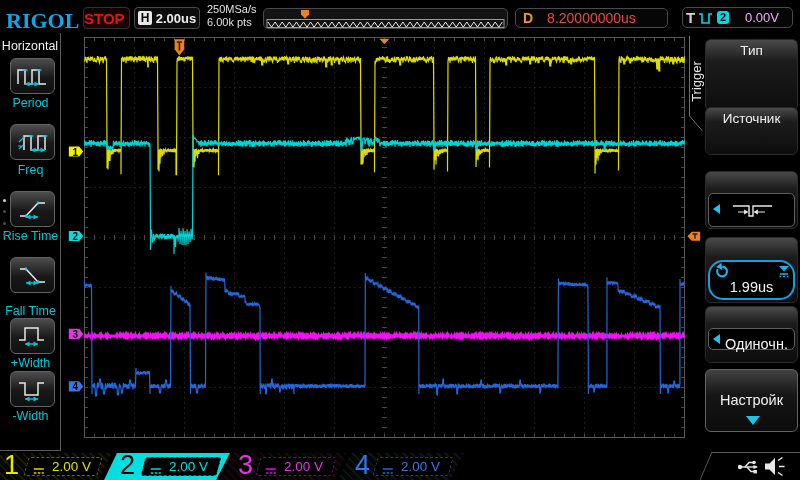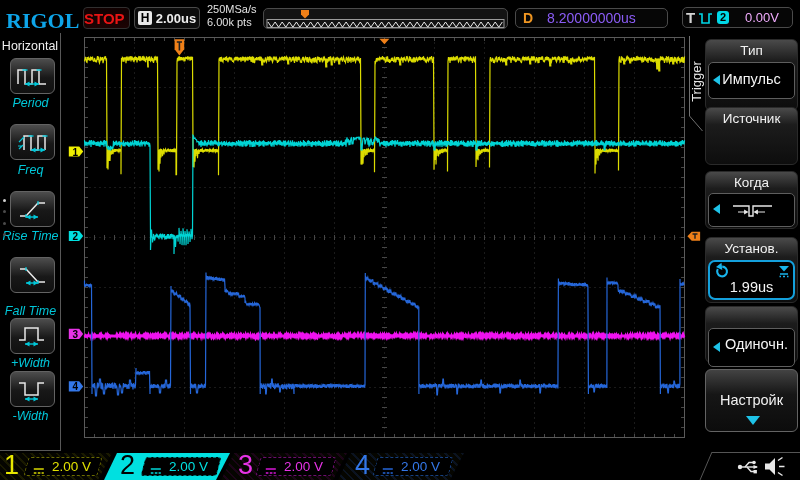--- a/index.html
+++ b/index.html
@@ -13,44 +13,44 @@
 #hbox .hh { position:absolute; left:3px; top:3px; width:14px; height:14px; background:#e9e9e9;
   border-radius:2px; color:#000; font-weight:bold; font-size:12px; text-align:center; line-height:14px; }
 #hbox .tv { position:absolute; left:18px; top:0; width:46px; height:20px; color:#ededed;
   font-weight:bold; font-size:13px; text-align:center; line-height:21px; }
 #rate { left:207px; top:3px; font-size:11px; color:#e2e2e2; line-height:12.5px; }
 #strip { left:263px; top:8px; width:245px; height:21px; border-radius:5px;
   background:#131313; border:1px solid #4a4a4a; }
 #dbox { left:515px; top:8px; width:153px; height:20px; border-radius:5px;
   background:#060606; border:1px solid #4a4a4a; }
 #dbox .d { position:absolute; left:7px; top:1px; color:#ef9622; font-weight:bold; font-size:14px; }
-#dbox .v { position:absolute; left:0; top:1px; width:100%; text-align:center; color:#8b5cf6; font-size:14px; }
+#dbox .v { position:absolute; left:0; top:1px; width:100%; text-align:center; color:#ef4444; font-size:14px; }
 #tbox { left:682px; top:7px; width:111px; height:21px; border-radius:5px;
   background:#060606; border:1px solid #4a4a4a; }
 #tbox .t { position:absolute; left:3px; top:1px; color:#d4d4d4; font-weight:bold; font-size:15px; }
 #tbox .n2 { position:absolute; left:34px; top:3px; width:12px; height:13px; background:#00d8e8;
   border-radius:3px; color:#000; font-weight:bold; font-size:11px; text-align:center; line-height:13px; }
 #tbox .lv { position:absolute; left:62px; top:2px; color:#f0abfc; font-size:13px; }
 #lmenu { left:0; top:33px; width:61px; height:418px; background:#000;
   border-right:1px solid #585858; border-bottom:1px solid #585858; }
 #lmenu .title { position:absolute; top:6px; left:0; width:100%; text-align:center;
   color:#f0f0f0; font-size:12.5px; }
 .lbtn { position:absolute; left:10px; width:45px; height:36px; border-radius:6px;
   background:linear-gradient(#4d4d4d,#181818 55%,#101010); border:1px solid #636363; }
-.llab { position:absolute; left:0; width:61px; text-align:center; color:#00c7d9; font-size:12.5px;font-style:italic; }
+.llab { position:absolute; left:0; width:61px; text-align:center; color:#00c7d9; font-size:12.5px; }
 #rtab { left:689px; top:36px; width:13px; height:92px; }
 #rtab span { position:absolute; left:-33px; top:38px; width:80px; transform:rotate(-90deg);
   color:#e8e8e8; font-size:13px; text-align:center; }
 .grp { position:absolute; left:705px; width:93px; border-radius:6px;
   background:linear-gradient(#4a4a4a,#1c1c1c 30%,#0d0d0d); border:1px solid #2a2a2a; }
 .grp .lab { width:100%; text-align:center; color:#f2f2f2; font-size:13.5px; padding-top:3px; }
 .vbox { position:absolute; left:2px; right:2px; background:#000;
   border:1px solid #5e5e5e; border-radius:5px; color:#f5f5f5; font-size:14.5px; }
 .vbox .tx { position:absolute; width:100%; text-align:center; }
-#setbox { border:2px solid #14a0dc; border-radius:7px;text-decoration:underline; }
+#setbox { border:2px solid #14a0dc; border-radius:15px;text-decoration:underline; }
 .arr { position:absolute; left:4px; width:0; height:0; border-top:5.5px solid transparent;
   border-bottom:5.5px solid transparent; border-right:7px solid #1ec3e8; }
 #bigbtn { position:absolute; left:705px; top:369.4px; width:93px; height:63px; border-radius:6px;
   background:linear-gradient(#434343,#161616 40%,#0c0c0c); border:1px solid #636363; }
 #bigbtn .tx { position:absolute; top:22px; width:100%; text-align:center; color:#f2f2f2; font-size:14.5px; }
 #bigbtn .tri { position:absolute; left:40px; top:46px; width:0; height:0;
   border-left:7px solid transparent; border-right:7px solid transparent; border-top:9px solid #1ec3e8; }
 .chbad { position:absolute; top:453px; height:27px; overflow:hidden; }
 .chnum { position:absolute; top:-3px; font-size:27px; font-weight:normal; }
 .chbox { position:absolute; top:4px; height:19px; background:#000; transform:skewX(-15deg);
@@ -498,53 +498,47 @@
 </g>
   </svg>
 <svg class="abs" width="20" height="100" style="left:685px;top:36px">
     <path d="M4.5 0 v80 l13 15" fill="none" stroke="#707070" stroke-width="1"></path>
   </svg>
 <div class="abs" id="rtab">
     <span>Trigger</span>
   </div>
 <div class="grp" style="top:38.75px;height:72px">
     <div class="lab">Тип</div>
-    <div class="vbox" style="top:22px;height:37px">
-      <span class="arr" style="top:50%;margin-top:-5.5px"></span>
-      <div class="tx" style="top:8px">Импульс</div>
-    </div>
-  </div>
-<div class="grp" style="top:107.4px;height:58px">
+  </div>
+<div class="grp" style="top:107.4px;height:48px">
     <div class="lab">Источник</div>
   </div>
 <div class="grp" style="top:170.8px;height:58px">
-    <div class="lab">Когда</div>
     <div class="vbox" style="top:21px;height:34px">
       <span class="arr" style="top:50%;margin-top:-5.5px"></span>
       <svg width="46" height="22" style="position:absolute;left:21px;top:6px">
         <path d="M3 6 h16 v10 h4 v-10 h19" fill="none" stroke="#e8e8e8" stroke-width="1.4"></path>
         <path d="M8 12 h8 M27 12 h8" stroke="#e8e8e8" stroke-width="1.2"></path>
         <path d="M18.6 12 l-4.5 -2.6 v5.2 z M23.4 12 l4.5 -2.6 v5.2 z" fill="#e8e8e8"></path>
       </svg>
     </div>
   </div>
 <div class="grp" style="top:237.2px;height:65.6px">
-    <div class="lab">Установ.</div>
     <div class="vbox" style="top:22px;height:40px" id="setbox">
       <svg width="87" height="36" style="position:absolute;left:0;top:0">
         <path d="M12.2 4.6 a4.9 4.9 0 1 1 -4.4 2.5" fill="none" stroke="#18b4ec" stroke-width="2.1"></path>
         <path d="M11.5 0.8 l-5.5 4.3 l6.3 2.8 z" fill="#18b4ec"></path>
         <path d="M69 4 h10 l-5 5.5 z" fill="#18b4ec"></path>
         <path d="M70 12 h8 M69.5 14.5 h1.5 M73 14.5 h2 M77 14.5 h1.5" stroke="#18b4ec" stroke-width="1.5"></path>
       </svg>
       <div class="tx" style="top:17px">1.99us</div>
     </div>
   </div>
 <div class="grp" style="top:306.1px;height:57px">
-    <div class="vbox" style="top:21px;height:39px">
+    <div class="vbox" style="top:21px;height:22px">
       <span class="arr" style="top:50%;margin-top:-5.5px"></span>
       <div class="tx" style="top:7px;left:5px">Одиночн.</div>
     </div>
   </div>
 <div id="bigbtn">
     <div class="tx">Настройк</div>
     <div class="tri"></div>
   </div>
 <div class="chbad" style="left:0;width:112px;background:repeating-linear-gradient(45deg, rgba(0,0,0,0) 0px, rgba(0,0,0,0) 4px, rgba(150,150,0,0.14) 4px, rgba(150,150,0,0.14) 6px), #050500;clip-path:polygon(0 0,112px 0,98px 100%,0 100%)">
   <span class="chnum" style="left:4px;color:#e8e800">1</span>

